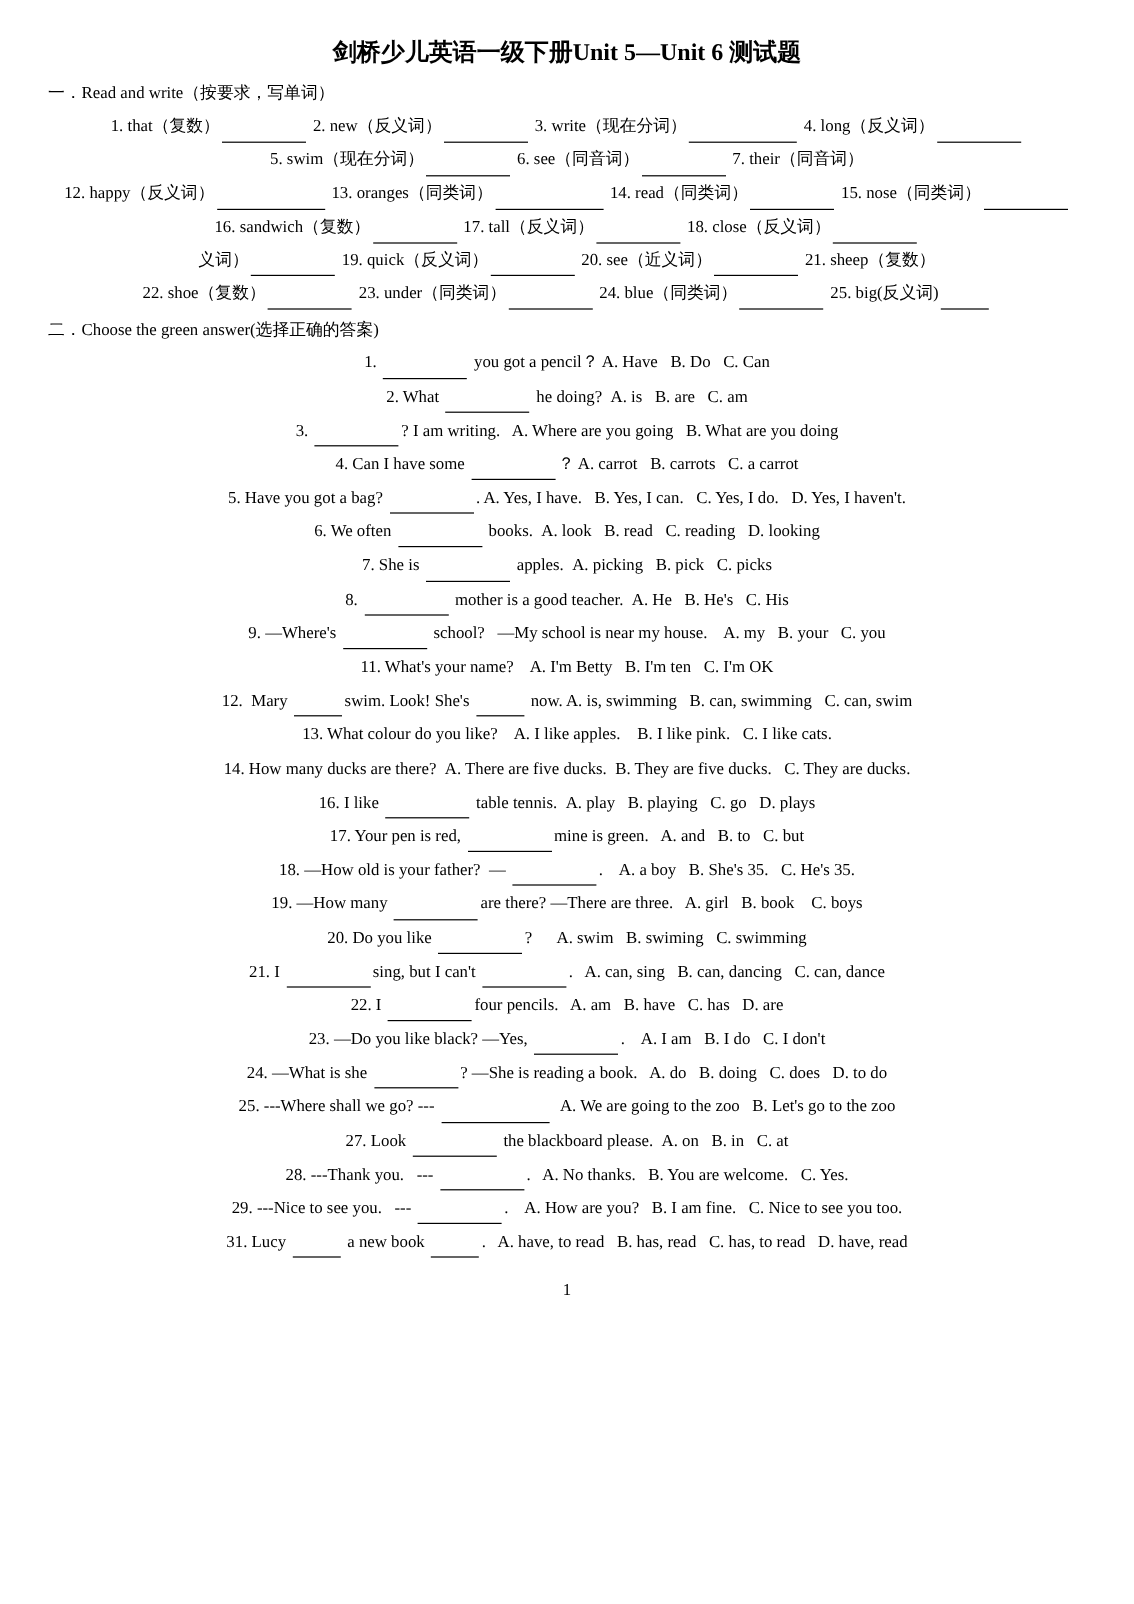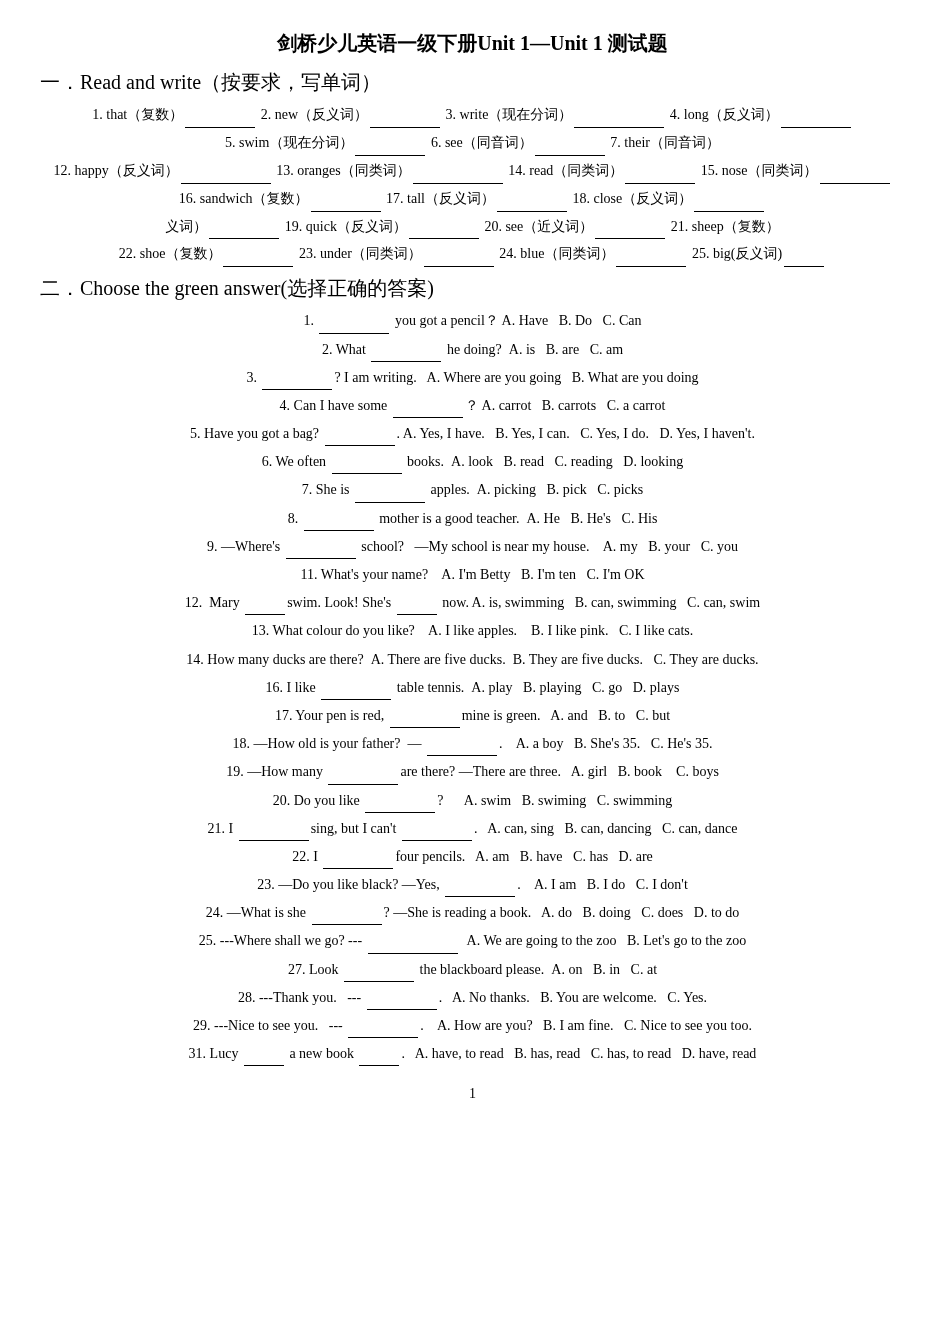--- a/index.html
+++ b/index.html
@@ -17,21 +17,21 @@
       padding: 30px 40px 40px 40px;
     }
     .page-title {
       text-align: center;
       font-size: 20px;
       font-weight: bold;
       margin-bottom: 12px;
       font-family: "SimHei", "黑体", sans-serif;
     }
     .section-heading {
-      font-size: 20px;
+      font-size: 14px;
       margin-bottom: 6px;
       font-weight: normal;
     }
     .content-block {
       line-height: 1.85;
       font-size: 14px;
       text-align: center;
     }
     .line {
       margin-bottom: 2px;
@@ -62,21 +62,21 @@
       text-align: center;
       margin-top: 20px;
       font-size: 14px;
     }
   </style>
 </head>
 <body>
 
 <div>
   <div class="page-title">
-    <span>剑桥少儿英语一级下册</span><span style="font-family:'Times New Roman',serif;font-weight:bold;">Unit 1—Unit 1 测试题</span>
+    <span>剑桥少儿英语一级下册</span><span style="font-family:'Times New Roman',serif;font-weight:bold;">Unit 5—Unit 6 测试题</span>
   </div>
 </div>
 
 <div>
   <div class="section-heading">一．Read and write（按要求，写单词）</div>
   <div class="content-block">
     <span class="line">
       1. that（复数）<span class="blank blank-md"></span>
       2. new（反义词）<span class="blank blank-md"></span>
       3. write（现在分词）<span class="blank blank-lg"></span>

